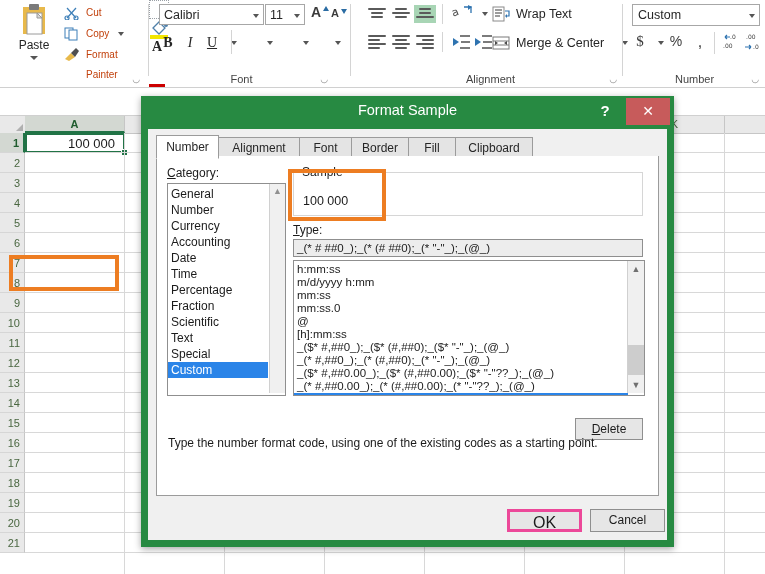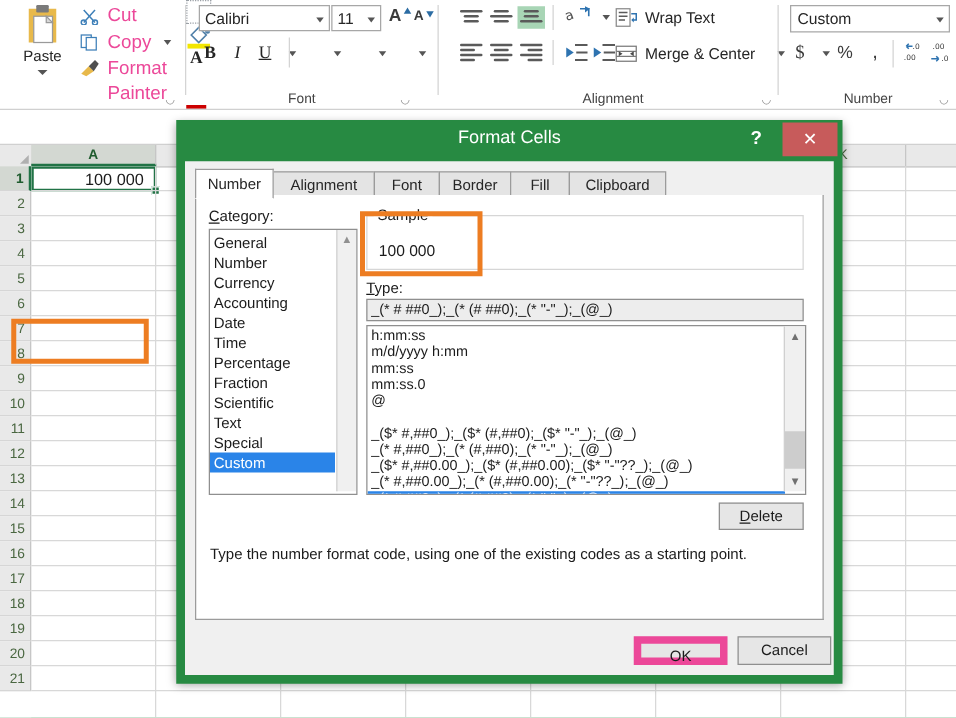--- a/index.html
+++ b/index.html
@@ -17,21 +17,21 @@
   .rib-sep{position:absolute;top:4px;width:1px;height:72px;background:#d4d4d4;}
   .grp-label{position:absolute;bottom:3px;width:100%;text-align:center;font-size:11px;color:#444;}
   .grp-launcher{position:absolute;bottom:4px;font-size:9px;color:#8a8a8a;}
 
   
   #g-clip{left:0;width:148px;}
   #paste-btn{position:absolute;left:8px;top:2px;width:52px;height:64px;text-align:center;cursor:pointer;}
   #paste-btn .pt-label{position:absolute;left:0;top:36px;width:52px;font-size:12px;color:#262626;}
   .clipboard-glyph{position:absolute;left:13px;top:2px;width:26px;height:32px;}
   #paste-caret{position:absolute;left:22px;top:54px;width:0;height:0;border-left:4px solid transparent;border-right:4px solid transparent;border-top:4px solid #555;}
-  .clip-item{position:absolute;left:64px;height:20px;line-height:20px;font-size:15px;color:#ec4899;cursor:pointer;padding-left:22px;}
+  .clip-item{position:absolute;left:64px;height:20px;line-height:20px;font-size:10px;color:#c2410c;cursor:pointer;padding-left:22px;}
   #cut-item{top:3px;}
   #copy-item{top:24px;}
   #fp-item{top:45px;}
   .mini-caret{display:inline-block;width:0;height:0;border-left:3.5px solid transparent;border-right:3.5px solid transparent;border-top:4px solid #555;vertical-align:middle;margin-left:6px;}
 
   
   #g-font{left:149px;width:185px;}
   #font-name{position:absolute;left:10px;top:4px;width:105px;height:21px;border:1px solid #a7a7a7;background:#fff;
              font-size:12.5px;line-height:20px;padding-left:4px;box-sizing:border-box;cursor:text;}
   .in-caret{position:absolute;right:4px;top:9px;width:0;height:0;border-left:3.5px solid transparent;border-right:3.5px solid transparent;border-top:4px solid #555;}
@@ -143,26 +143,26 @@
   #type-list{position:absolute;left:136px;top:104px;width:350px;height:134px;border:1px solid #8f8f8f;background:#fff;overflow:hidden;}
   .type-item{position:absolute;left:0;width:334px;height:13px;line-height:13px;padding-left:3px;font-size:11.5px;
              color:#1b1b1b;box-sizing:border-box;cursor:pointer;white-space:nowrap;}
   .type-item.sel{background:#2A84E8;color:#fff;}
   #type-scroll{position:absolute;right:0;top:0;width:16px;height:132px;background:#F0F0F0;border-left:1px solid #d0d0d0;}
   #type-scroll .arr{position:absolute;left:0;width:16px;height:16px;line-height:16px;text-align:center;font-size:9px;color:#707070;cursor:pointer;}
   #ts-up{top:0;}
   #ts-dn{bottom:0;}
   #ts-thumb{position:absolute;left:0;top:84px;width:16px;height:30px;background:#CDCDCD;cursor:pointer;}
 
-  #delete-btn{position:absolute;left:418px;top:246px;width:68px;height:22px;background:#E6E6E6;border:1px solid #8f8f8f;
+  #delete-btn{position:absolute;left:418px;top:262px;width:68px;height:22px;background:#E6E6E6;border:1px solid #8f8f8f;
               box-sizing:border-box;font-size:12px;line-height:20px;text-align:center;color:#1b1b1b;cursor:pointer;}
   #hint{position:absolute;left:11px;top:280px;width:470px;font-size:12px;color:#1b1b1b;}
 
-  #ok-btn{position:absolute;left:359px;top:380px;width:75px;height:23px;background:#E6E6E6;border:6px solid #ec4899;
-          box-sizing:border-box;font-size:12px;line-height:21px;text-align:center;color:#1b1b1b;cursor:pointer;}
+  #ok-btn{position:absolute;left:359px;top:380px;width:75px;height:23px;background:#E6E6E6;border:3px solid #ec4899;
+          box-sizing:border-box;font-size:16px;line-height:21px;text-align:center;color:#1b1b1b;cursor:pointer;}
   #cancel-btn{position:absolute;left:442px;top:380px;width:75px;height:23px;background:#E6E6E6;border:1px solid #8f8f8f;
           box-sizing:border-box;font-size:12px;line-height:21px;text-align:center;color:#1b1b1b;cursor:pointer;}
 </style>
 </head>
 <body>
 
 <div id="ribbon">
 
   <div class="rib-group" id="g-clip">
     <div id="paste-btn">
@@ -455,21 +455,21 @@
       <div class="hline" style="top: 359px;"></div>
       <div class="hline" style="top: 379px;"></div>
       <div class="hline" style="top: 399px;"></div>
       <div class="hline" style="top: 419px;"></div>
     </div>
   <div id="hl-cell"></div>
 </div>
 
 <div id="dialog">
   <div id="titlebar">
-    <div id="dlg-title">Format Cells</div>
+    <div id="dlg-title">Format Sample</div>
     <div id="help-btn">?</div>
     <div id="close-btn">
       <span>✕</span>
     </div>
   </div>
 
   <div id="dlg-body">
     <div id="tabstrip">
         <div class="tab active" style="left: 0px; width: 63px;"><span>Number</span></div>
         <div class="tab" style="left: 62px; width: 82px;"><span>Alignment</span></div>
@@ -512,20 +512,21 @@
         <span class="u1">T</span><span>ype:</span>
       </div>
       <div id="type-input">_(* # ##0_);_(* (# ##0);_(* "-"_);_(@_)</div>
 
       <div id="type-list">
           <div class="type-item sel" style="top: 132px;">_(* # ##0_);_(* (# ##0);_(* "-"_);_(@_)</div>
           <div class="type-item" style="top: 119px;">_(* #,##0.00_);_(* (#,##0.00);_(* "-"??_);_(@_)</div>
           <div class="type-item" style="top: 106px;">_($* #,##0.00_);_($* (#,##0.00);_($* "-"??_);_(@_)</div>
           <div class="type-item" style="top: 93px;">_(* #,##0_);_(* (#,##0);_(* "-"_);_(@_)</div>
           <div class="type-item" style="top: 80px;">_($* #,##0_);_($* (#,##0);_($* "-"_);_(@_)</div>
+          <div class="type-item" style="top: 67px;">[h]:mm:ss</div>
           <div class="type-item" style="top: 54px;">@</div>
           <div class="type-item" style="top: 41px;">mm:ss.0</div>
           <div class="type-item" style="top: 15px;">m/d/yyyy h:mm</div>
           <div class="type-item" style="top: 28px;">mm:ss</div>
           <div class="type-item" style="top: 2px;">h:mm:ss</div>
         <div id="type-scroll">
           <div class="arr" id="ts-up">▲</div>
           <div id="ts-thumb"></div>
           <div class="arr" id="ts-dn">▼</div>
         </div>

